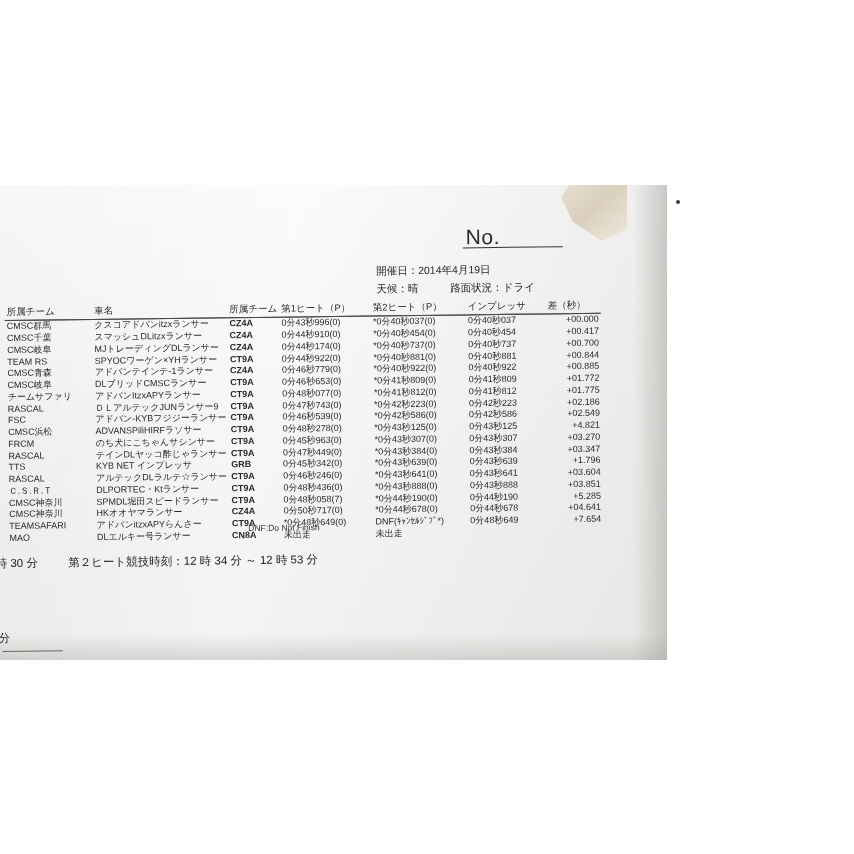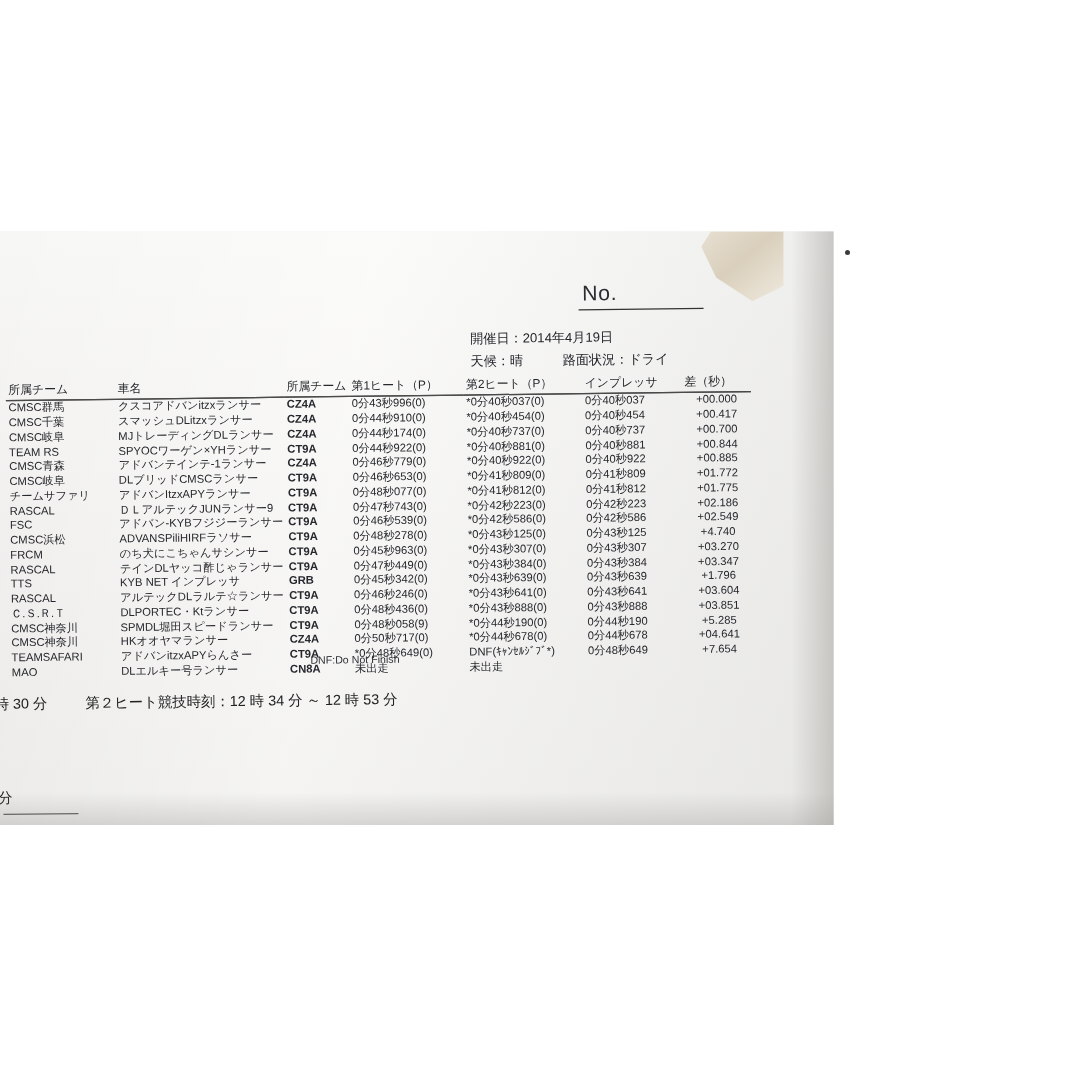--- a/index.html
+++ b/index.html
@@ -83,21 +83,21 @@
     height: 4px;
     border-radius: 50%;
     background: #3b3b3b;
   }
 
   
   #no-line {
     position: absolute;
     left: 468px;
     top: 42px;
-    font-size: 17px;
+    font-size: 21px;
     letter-spacing: .5px;
     color: #2a2c31;
   }
   #no-underline {
     position: absolute;
     left: 465px;
     top: 64px;
     width: 100px;
     border-bottom: 1.4px solid #333;
   }
@@ -143,21 +143,21 @@
     padding: 0.4px 2px;
     white-space: nowrap;
     line-height: 1.22;
   }
   .col-team   { width: 88px; }
   .col-car    { width: 128px; }
   .col-model  { width: 44px; font-weight: bold; }
   .col-h1     { width: 92px; }
   .col-h2     { width: 96px; }
   .col-best   { width: 80px; }
-  .col-diff   { width: 54px; text-align: center; }
+  .col-diff   { width: 54px; text-align: right; }
 
   #dnf-note {
     position: absolute;
     left: 231px;
     top: 337px;
     font-size: 8.5px;
     color: #2c2e33;
     margin-left: 16px;
   }
 
@@ -300,21 +300,21 @@
             <td class="col-best">0分42秒586</td>
             <td class="col-diff">+02.549</td>
           </tr>
           <tr>
             <td class="col-team">CMSC浜松</td>
             <td class="col-car">ADVANSPiliHIRFラソサー</td>
             <td class="col-model">CT9A</td>
             <td class="col-h1">0分48秒278(0)</td>
             <td class="col-h2">*0分43秒125(0)</td>
             <td class="col-best">0分43秒125</td>
-            <td class="col-diff">+4.740</td>
+            <td class="col-diff">+4.821</td>
           </tr>
           <tr>
             <td class="col-team">FRCM</td>
             <td class="col-car">のち犬にこちゃんサシンサー</td>
             <td class="col-model">CT9A</td>
             <td class="col-h1">0分45秒963(0)</td>
             <td class="col-h2">*0分43秒307(0)</td>
             <td class="col-best">0分43秒307</td>
             <td class="col-diff">+03.270</td>
           </tr>
@@ -351,21 +351,21 @@
             <td class="col-model">CT9A</td>
             <td class="col-h1">0分48秒436(0)</td>
             <td class="col-h2">*0分43秒888(0)</td>
             <td class="col-best">0分43秒888</td>
             <td class="col-diff">+03.851</td>
           </tr>
           <tr>
             <td class="col-team">CMSC神奈川</td>
             <td class="col-car">SPMDL堀田スピードランサー</td>
             <td class="col-model">CT9A</td>
-            <td class="col-h1">0分48秒058(9)</td>
+            <td class="col-h1">0分48秒058(7)</td>
             <td class="col-h2">*0分44秒190(0)</td>
             <td class="col-best">0分44秒190</td>
             <td class="col-diff">+5.285</td>
           </tr>
           <tr>
             <td class="col-team">CMSC神奈川</td>
             <td class="col-car">HKオオヤマランサー</td>
             <td class="col-model">CZ4A</td>
             <td class="col-h1">0分50秒717(0)</td>
             <td class="col-h2">*0分44秒678(0)</td>

